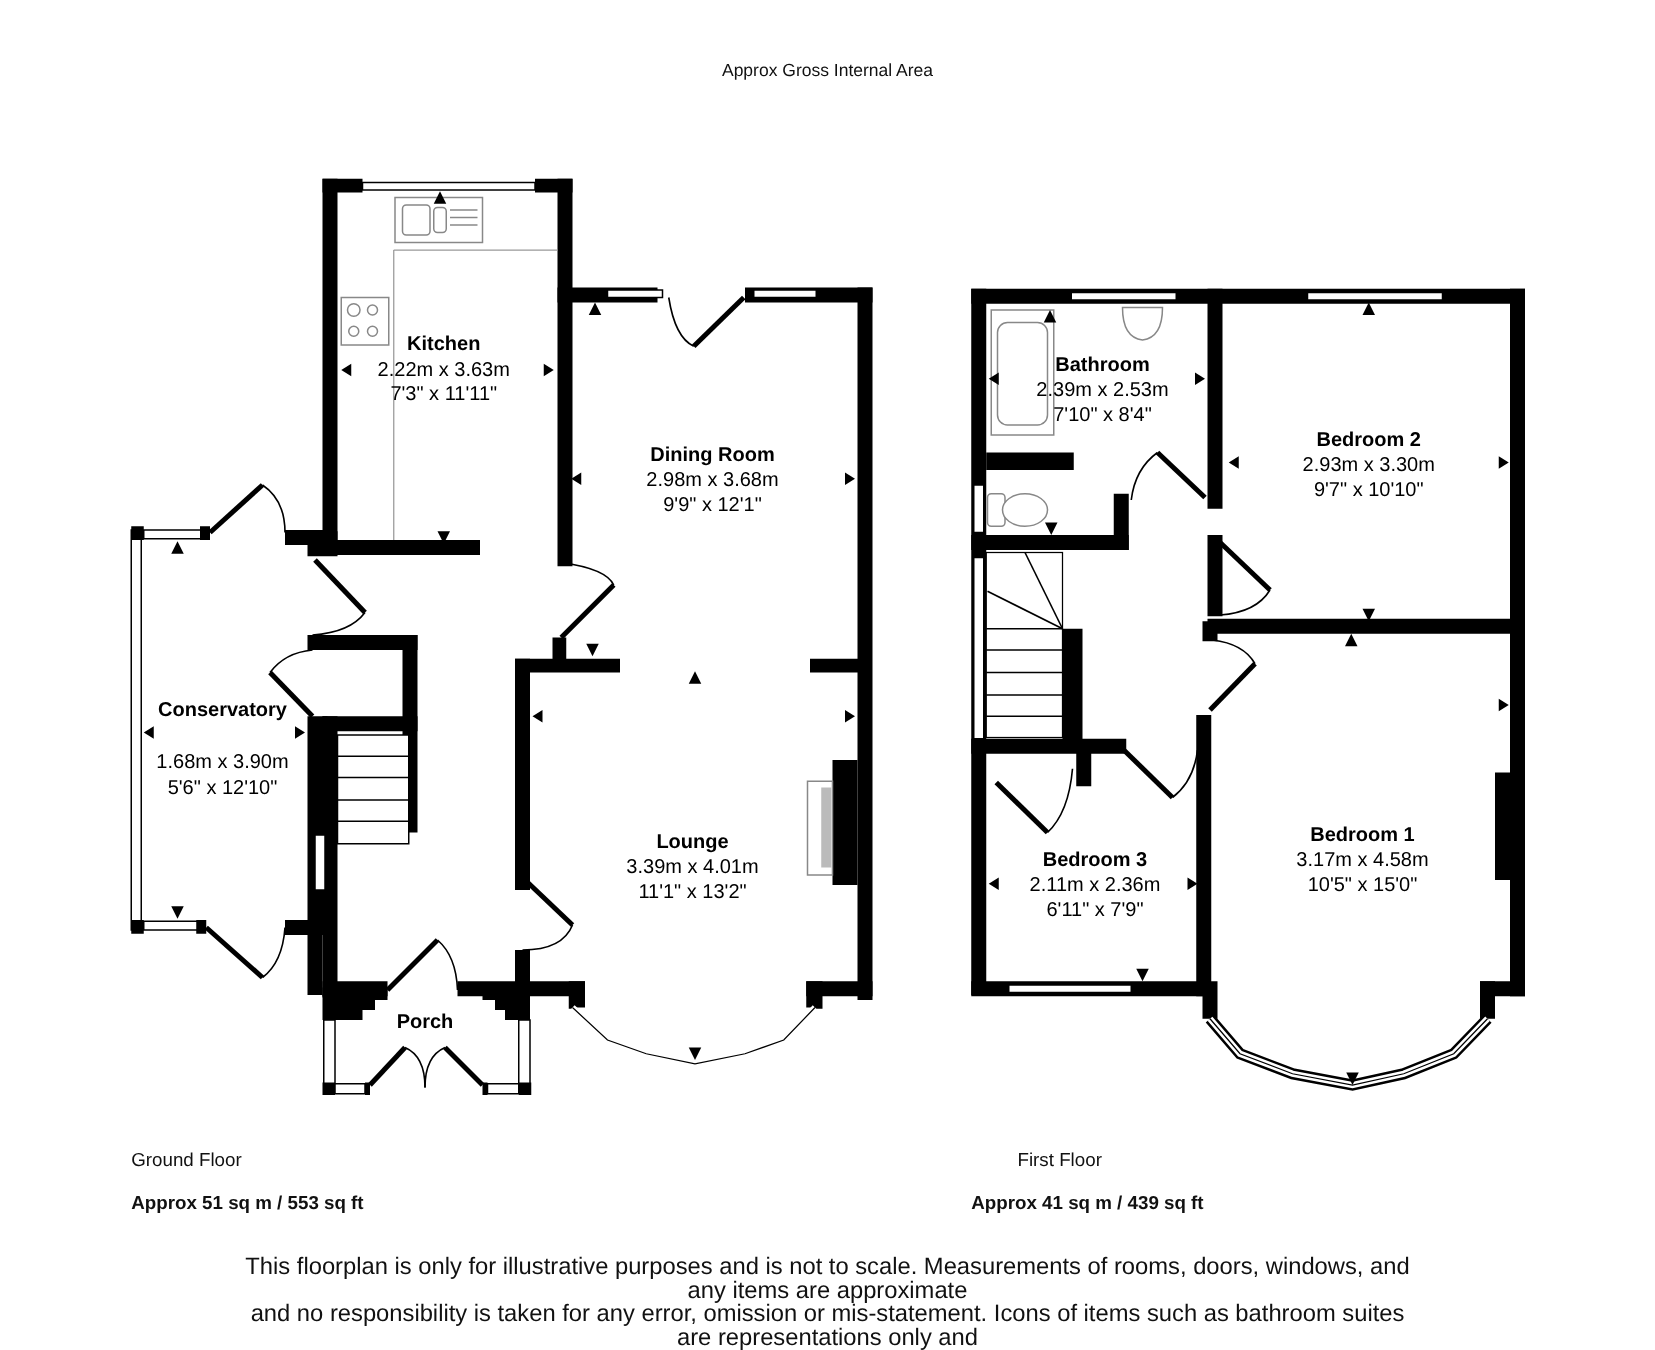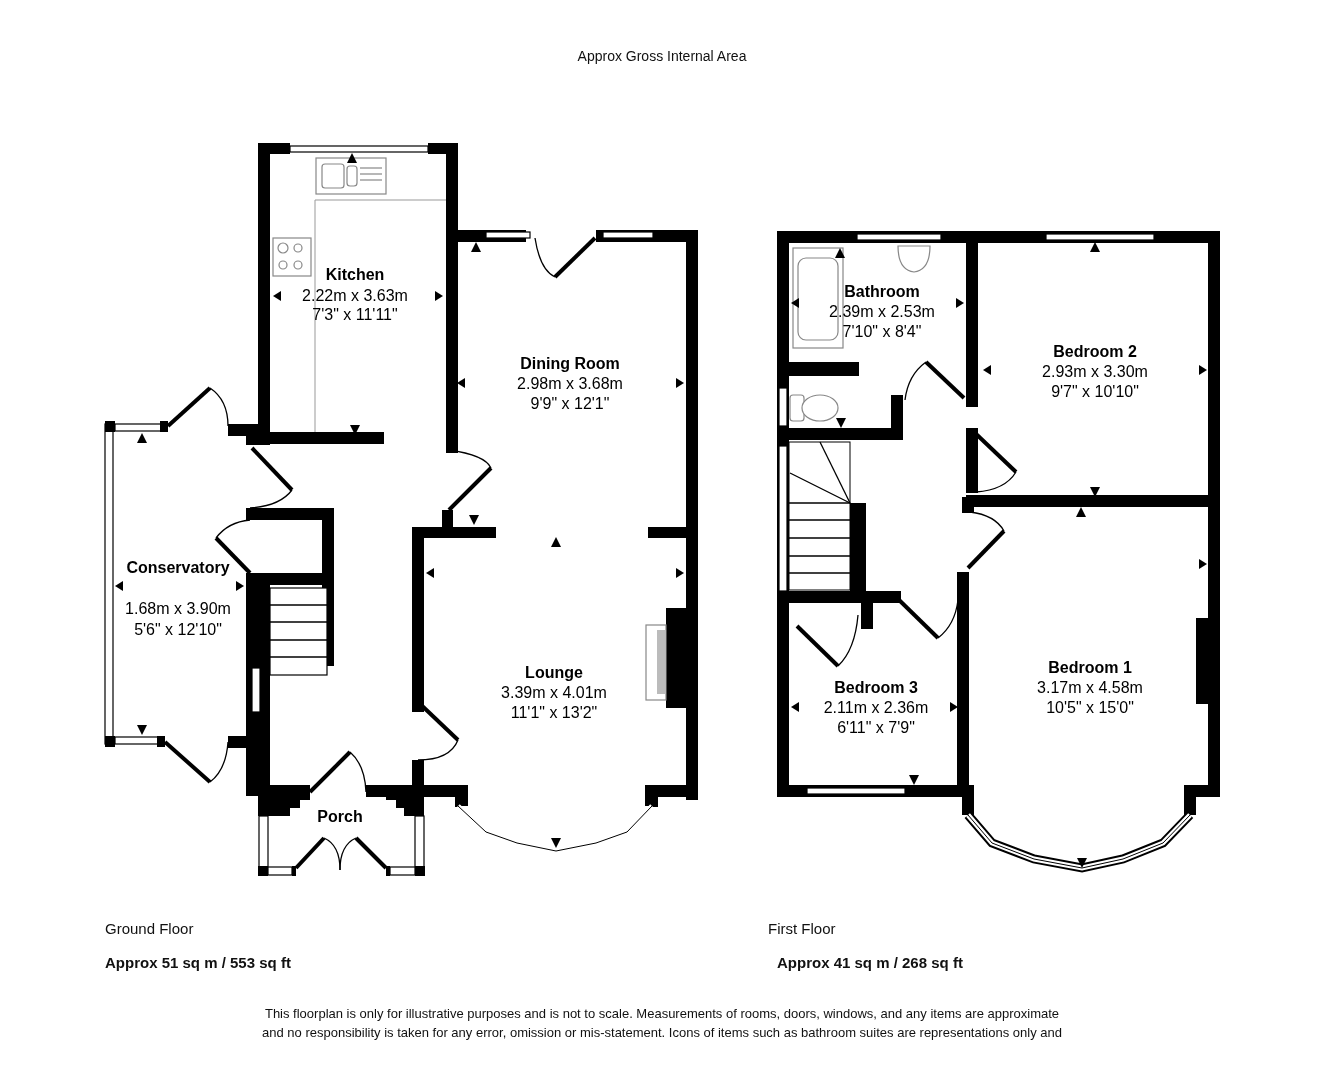--- a/index.html
+++ b/index.html
@@ -10,21 +10,21 @@
   .win{fill:#fff;stroke:#000;stroke-width:1.2;}
   .thin{fill:none;stroke:#000;stroke-width:1.3;}
   .door{fill:none;stroke:#000;stroke-width:4;}
   .arc{fill:none;stroke:#000;stroke-width:1.3;}
   .fix{fill:#fff;stroke:#888;stroke-width:1.2;}
   .arrow{fill:#000;}
   .rname{font-weight:bold;font-size:16px;text-anchor:middle;}
   .rdim{font-size:16px;text-anchor:middle;}
   .floor-title{position:absolute;font-size:15px;}
   .floor-area{position:absolute;font-size:15px;font-weight:bold;}
-  .disclaimer{position:absolute;left:190px;top:1004px;width:944px;text-align:center;font-size:13px;line-height:19px;}
+  .disclaimer{position:absolute;left:190px;top:1004px;width:944px;text-align:center;font-size:19px;line-height:19px;}
 </style>
 </head>
 <body>
 
 <div class="header">
   <div>Approx Gross Internal Area</div>
 </div>
 
 <svg class="plan" width="1324" height="1080" viewBox="0 0 1324 1080">
 
@@ -308,19 +308,19 @@
     <g>
       <text class="rname" x="1090" y="673">Bedroom 1</text>
       <text class="rdim" x="1090" y="693">3.17m x 4.58m</text>
       <text class="rdim" x="1090" y="713">10'5" x 15'0"</text>
     </g>
   </g>
 </svg>
 
 <div class="floor-title" style="left:105px;top:920px;">Ground Floor</div>
 <div class="floor-area" style="left:105px;top:954px;">Approx 51 sq m / 553 sq ft</div>
-<div class="floor-title" style="left:768px;top:920px;">First Floor</div>
-<div class="floor-area" style="left:777px;top:954px;">Approx 41 sq m / 268 sq ft</div>
+<div class="floor-title" style="left:814px;top:920px;">First Floor</div>
+<div class="floor-area" style="left:777px;top:954px;">Approx 41 sq m / 439 sq ft</div>
 
 <div class="disclaimer">
   <div>This floorplan is only for illustrative purposes and is not to scale. Measurements of rooms, doors, windows, and any items are approximate</div>
   <div>and no responsibility is taken for any error, omission or mis-statement. Icons of items such as bathroom suites are representations only and</div>
 </div>
 
 </body></html>

